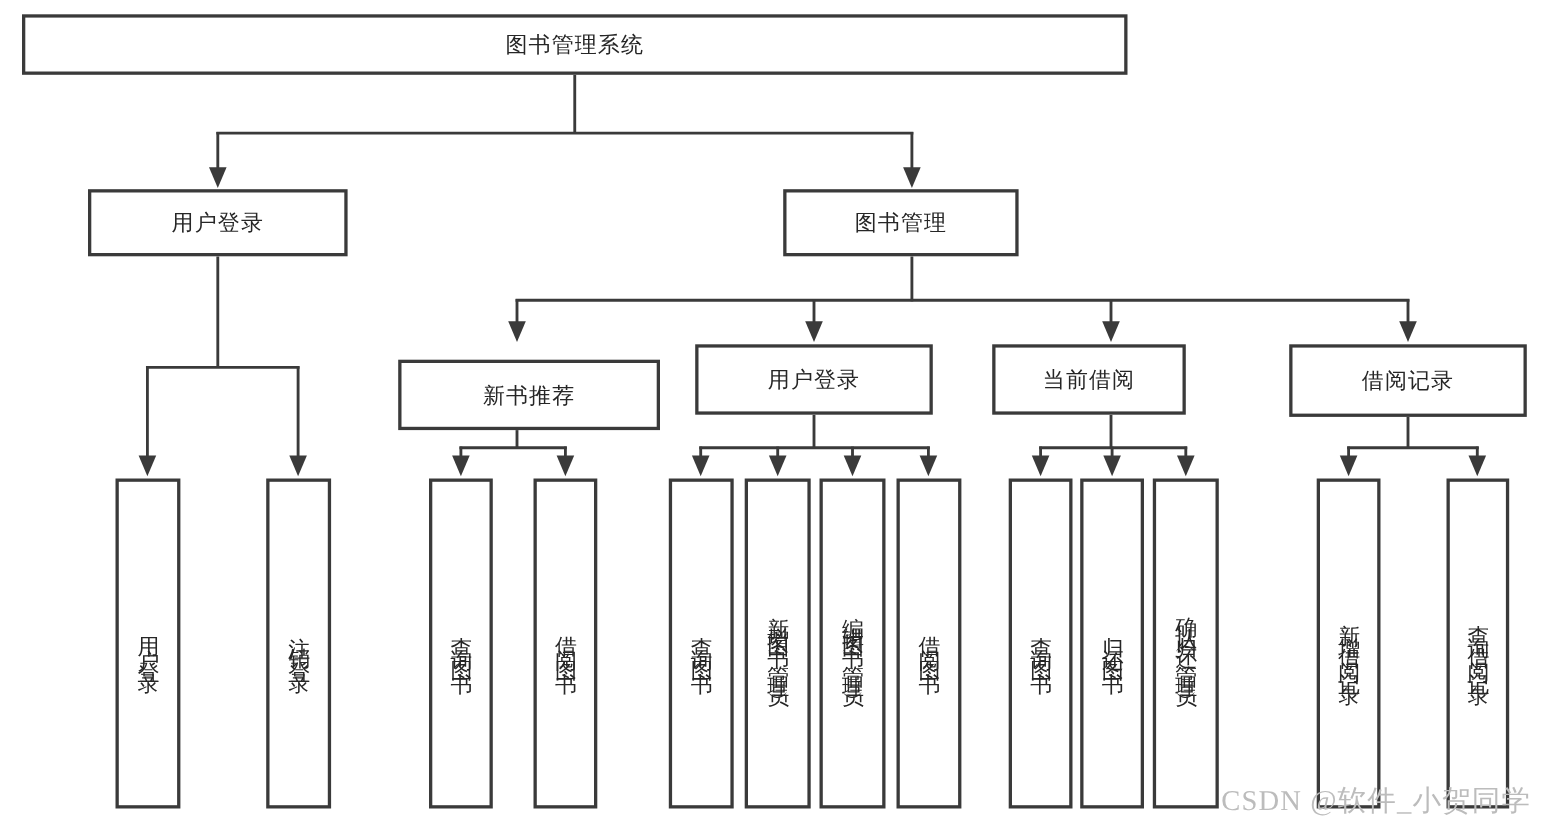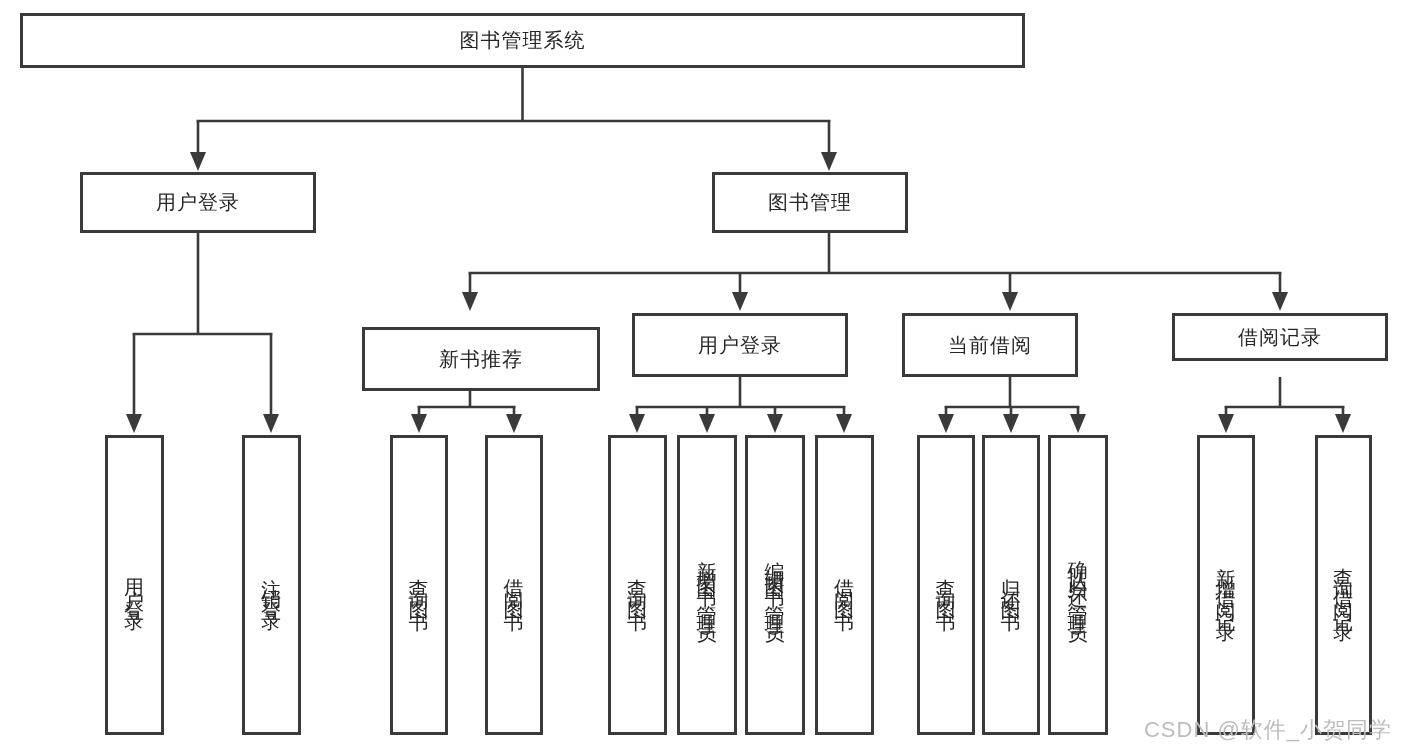--- a/index.html
+++ b/index.html
@@ -7,21 +7,21 @@
     --text:#262626;
     --box-bg:#ffffff;
     --page-bg:#ffffff;
     --wm:#bcbcbc;
   }
   html,body{margin:0;padding:0;background:var(--page-bg);}
   .canvas{
     position:relative;
     width:1405px;height:747px;
     background:var(--page-bg);
-    font-family:Liberation Sans, sans-serif;
+    font-family:Liberation Serif, serif;
     overflow:hidden;
   }
   .connector-layer{position:absolute;left:0;top:0;z-index:1;}
   .connector-layer line{stroke:var(--line);stroke-width:2.6;}
   .connector-layer polygon{fill:var(--line);stroke:none;}
   .box{
     position:absolute;
     box-sizing:border-box;
     border:3px solid var(--line);
     background:var(--box-bg);
@@ -34,21 +34,21 @@
     writing-mode:vertical-rl;
     text-orientation:mixed;
     font-size:20px;
     line-height:1;
     letter-spacing:11px;
     white-space:nowrap;
   }
   .watermark{
     position:absolute;
     right:13px;bottom:2px;
-    font-size:22px;
+    font-size:26px;
     color:var(--wm);
     letter-spacing:1px;
     z-index:5;
     white-space:nowrap;
   }
 </style>
 </head>
 <body>
 
 <div class="canvas">
@@ -122,34 +122,34 @@
     </g>
   </svg>
 
   <div class="box" style="left:20px;top:13px;width:1005px;height:55px">
     <span class="hlabel">图书管理系统</span>
   </div>
 
   <div class="box" style="left:80px;top:172px;width:236px;height:61px">
     <span class="hlabel">用户登录</span>
   </div>
-  <div class="box" style="left:712px;top:172px;width:196px;height:61px">
+  <div class="box" style="left:712px;top:172px;width:214px;height:61px">
     <span class="hlabel">图书管理</span>
   </div>
 
   <div class="box" style="left:362px;top:327px;width:238px;height:64px">
     <span class="hlabel">新书推荐</span>
   </div>
   <div class="box" style="left:632px;top:313px;width:216px;height:64px">
     <span class="hlabel">用户登录</span>
   </div>
   <div class="box" style="left:902px;top:313px;width:176px;height:64px">
     <span class="hlabel">当前借阅</span>
   </div>
-  <div class="box" style="left:1172px;top:313px;width:216px;height:48px">
+  <div class="box" style="left:1172px;top:313px;width:216px;height:66px">
     <span class="hlabel">借阅记录</span>
   </div>
 
   <div class="box" style="left:105px;top:435px;width:59px;height:300px">
     <span class="vlabel">用户登录</span>
   </div>
   <div class="box" style="left:242px;top:435px;width:59px;height:300px">
     <span class="vlabel">注销登录</span>
   </div>
 

